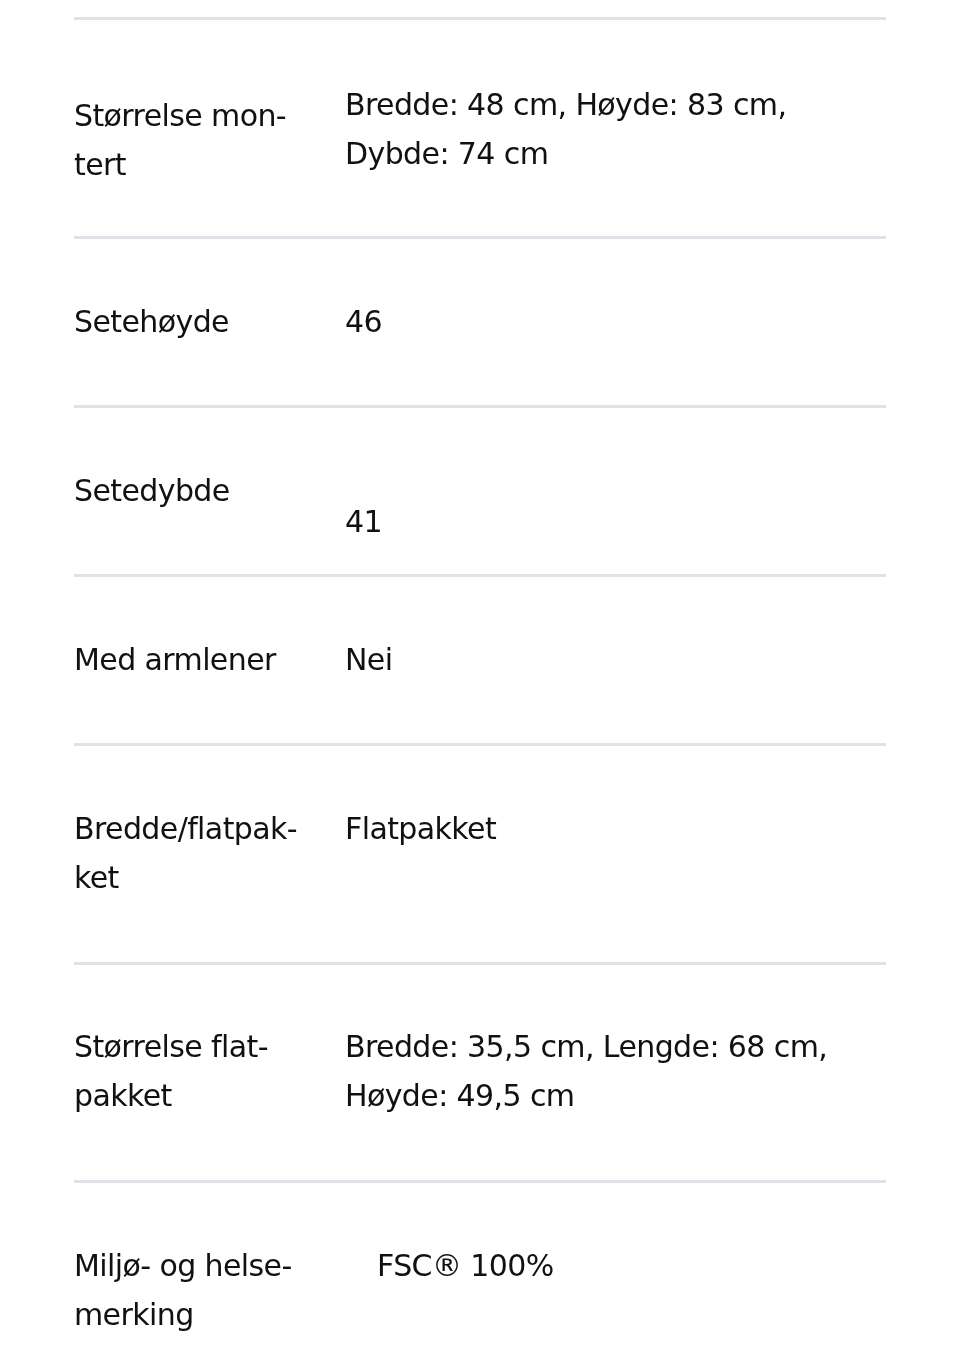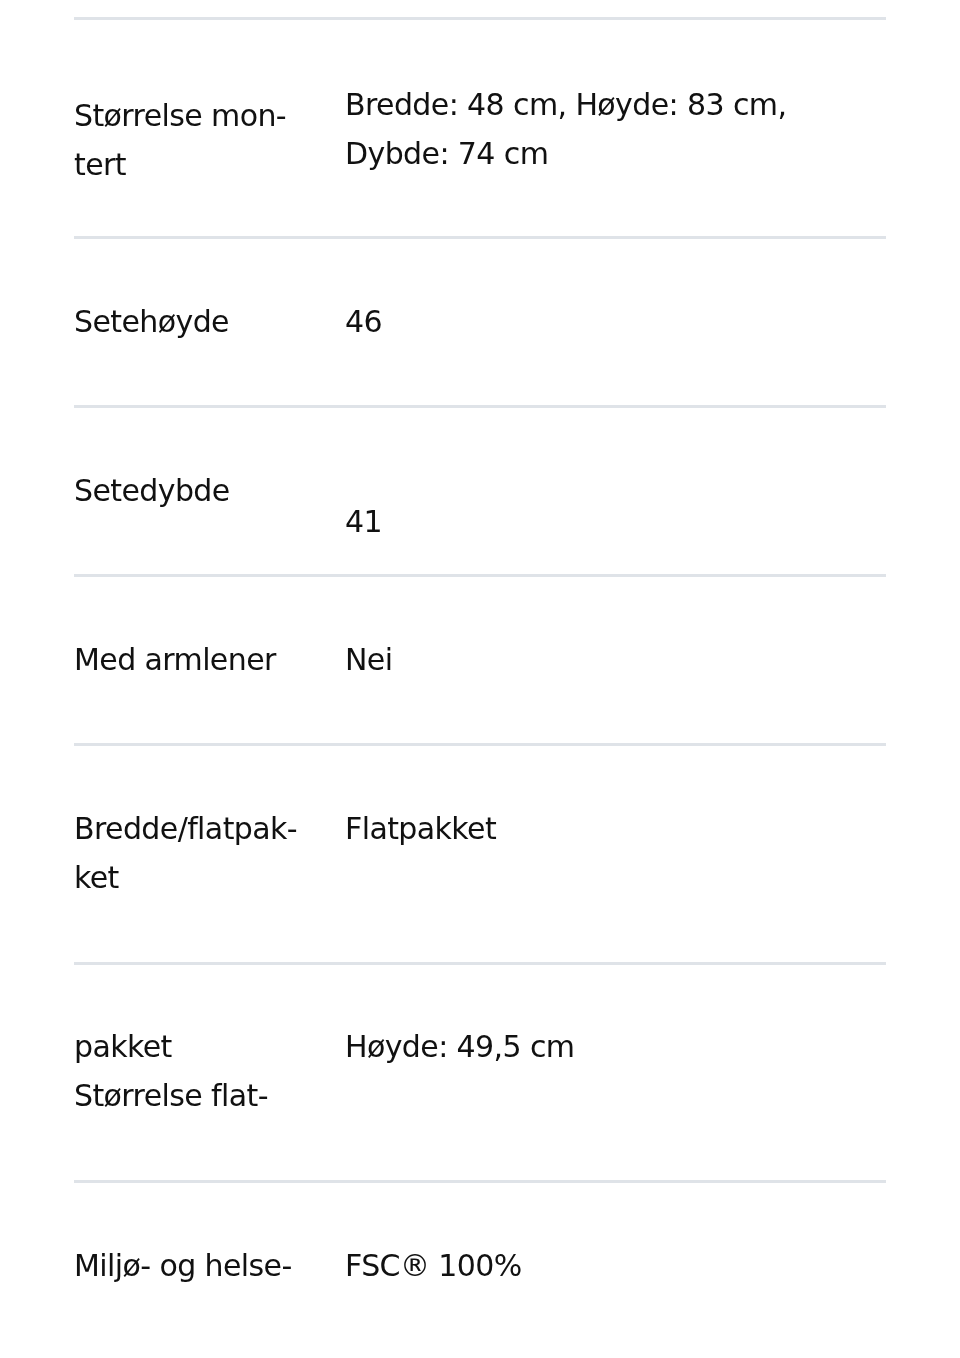--- a/index.html
+++ b/index.html
@@ -66,30 +66,32 @@
       <div>ket</div>
     </div>
     <div class="cell value" style="top:804px;">
       <div>Flatpakket</div>
     </div>
   </div>
   <div class="divider" style="position:absolute;top:962px;"></div>
 
   <div class="row">
     <div class="cell label" style="top:1022px;">
+      <div>Størrelse flat-</div>
       <div>pakket</div>
-      <div>Størrelse flat-</div>
     </div>
     <div class="cell value" style="top:1022px;">
+      <div>Bredde: 35,5 cm, Lengde: 68 cm,</div>
       <div>Høyde: 49,5 cm</div>
     </div>
   </div>
   <div class="divider" style="position:absolute;top:1180px;"></div>
 
   <div class="row">
     <div class="cell label" style="top:1241px;">
       <div>Miljø- og helse-</div>
+      <div>merking</div>
     </div>
-    <div class="cell value" style="top:1241px;">
+    <div class="cell value" style="top:1241px;margin-left:32px;">
       <div>FSC® 100%</div>
     </div>
   </div>
 </div>
 
 </body></html>

